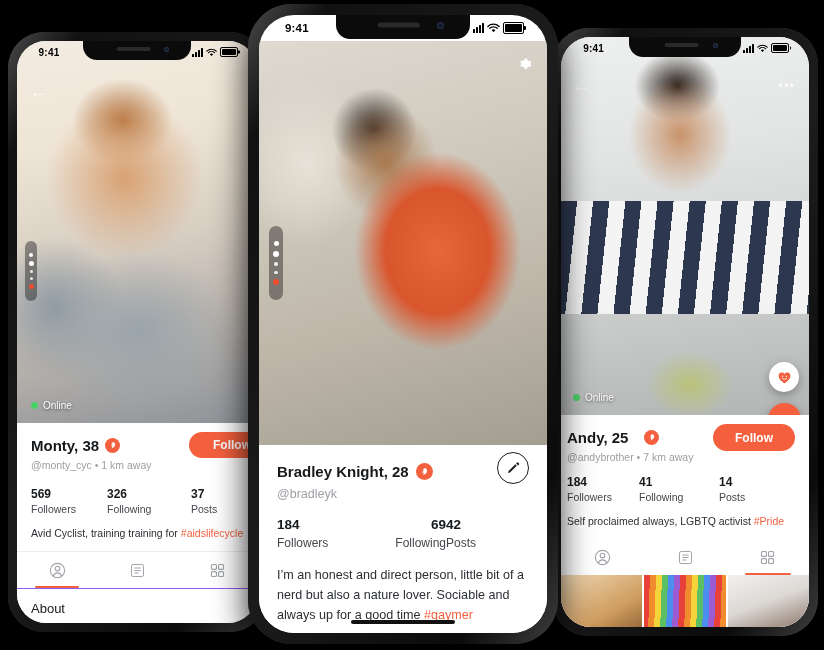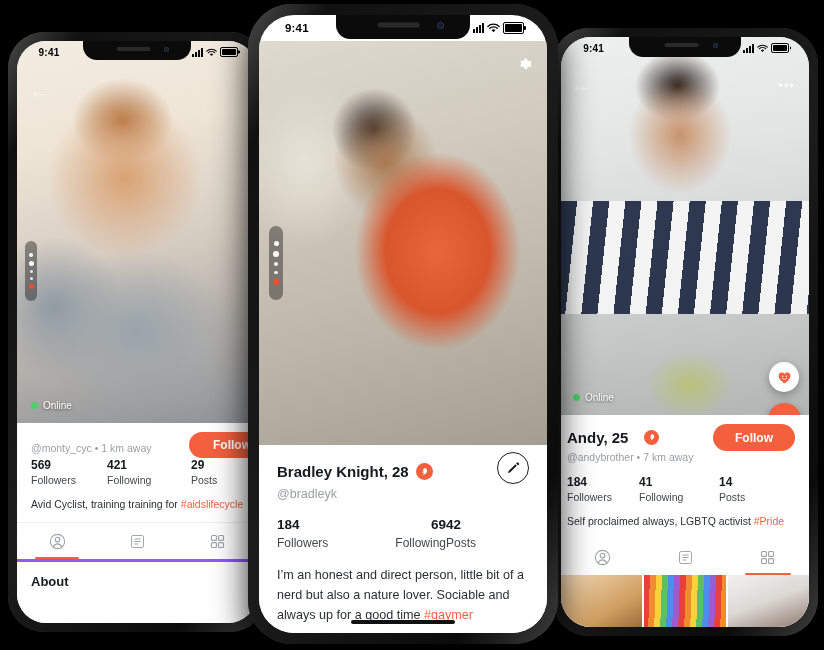--- a/index.html
+++ b/index.html
@@ -101,21 +101,21 @@
   .stats{display:flex;}
   .stat .num{font-weight:bold;color:#16191c;}
   .stat .lbl{color:#43474c;}
   .bio{color:#2b2f34;}
   .bio .tag{color:#f4603e;}
 
   .tabs{display:flex;border-top:1px solid #ededed;position:relative;}
   .tab{flex:1;display:flex;align-items:center;justify-content:center;position:relative;}
   .tab .uline{position:absolute;bottom:0;left:22%;right:22%;height:2.5px;background:#f4603e;border-radius:2px;}
   .tabicon{display:block;color:#9fa3a8;}
-  .sectiontitle{font-weight:bold;color:#16191c;border-top:3px solid #8b5cf6;}
+  .sectiontitle{font-weight:normal;color:#16191c;border-top:1px solid #8b5cf6;}
 
   .gridphotos{display:flex;gap:2px;}
   .gridphotos div{flex:1;}
   .gp1{background:linear-gradient(150deg,#f0d9b6,#cf9d5f 55%,#7a4f28);}
   .gp2{background:
       repeating-linear-gradient(92deg,#e8413a 0 6px,#f08c2e 6px 12px,#f5d33a 12px 18px,#5bbf63 18px 24px,#4c8ef0 24px 30px,#9a5cd0 30px 36px),
       linear-gradient(#fff,#fff);}
   .gp3{background:linear-gradient(160deg,#f3f1ef 0%,#dcd8d4 40%,#6a4c3b 100%);}
 
   .homebar{position:absolute;left:50%;transform:translateX(-50%);background:#111;border-radius:99px;z-index:36;}
@@ -168,33 +168,41 @@
           <span class="cur" style="width:5px;height:5px;"></span>
         </div>
         <div class="online" style="left:14px;bottom:12px;font-size:10px;">
           <span class="dot" style="width:7px;height:7px;margin-right:5px;"></span>
           <span>Online</span>
         </div>
       </div>
 
       <div class="card" style="top:382px;">
         <div class="cardinner" style="padding:14px 14px 0 14px;">
+          <div class="namerow" style="gap:6px;">
+            <span class="name" style="font-size:15px;">Monty, 38</span>
+            <span class="verified" style="width:15px;height:15px;">
+              <svg width="9" height="9" viewBox="0 0 12 12">
+                  <path d="M7.6 1.2c-1.5.4-2.6 1.3-3.4 2.6.7-.1 1.3 0 1.8.3-1.1.6-1.9 1.6-2.4 3 .8-.5 1.6-.7 2.4-.6-.6.8-.9 1.8-1 3 2-.6 3.4-1.7 4.2-3.3.9-1.7.6-3.4-1.6-5z" fill="#fff"></path>
+                </svg>
+            </span>
+          </div>
           <button class="followbtn" style="right:-18px;top:9px;width:86px;height:26px;font-size:12px;">Follow</button>
           <div class="handle" style="font-size:10.5px;margin-top:5px;">@monty_cyc • 1 km away</div>
-          <div class="stats" style="margin-top:4px;">
+          <div class="stats" style="margin-top:16px;">
             <div class="stat" style="width:76px;">
               <div class="num" style="font-size:12px;">569</div>
               <div class="lbl" style="font-size:10.5px;margin-top:2px;">Followers</div>
             </div>
             <div class="stat" style="width:84px;">
-              <div class="num" style="font-size:12px;">421</div>
+              <div class="num" style="font-size:12px;">326</div>
               <div class="lbl" style="font-size:10.5px;margin-top:2px;">Following</div>
             </div>
             <div class="stat">
-              <div class="num" style="font-size:12px;">29</div>
+              <div class="num" style="font-size:12px;">37</div>
               <div class="lbl" style="font-size:10.5px;margin-top:2px;">Posts</div>
             </div>
           </div>
           <div class="bio clip" style="font-size:10.5px;margin-top:12px;white-space:nowrap;">
             <span>Avid Cyclist, training training for </span><span class="tag">#aidslifecycle</span>
           </div>
         </div>
 
         <div class="tabs" style="margin-top:12px;height:36px;">
           <div class="tab">

